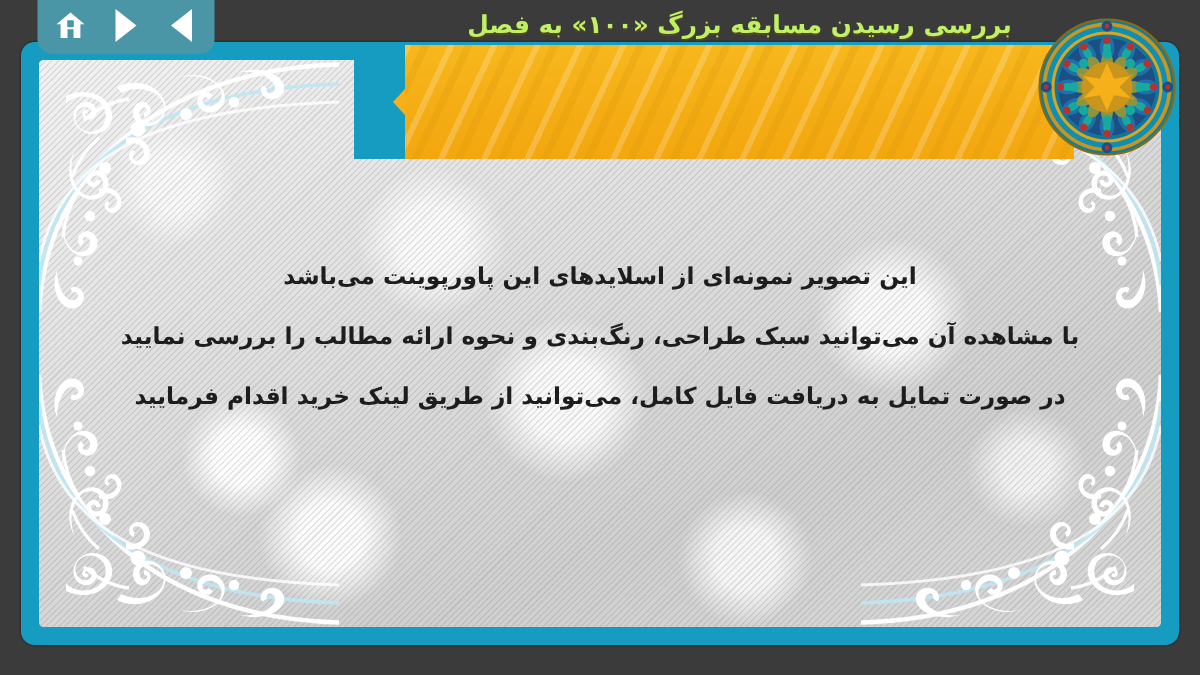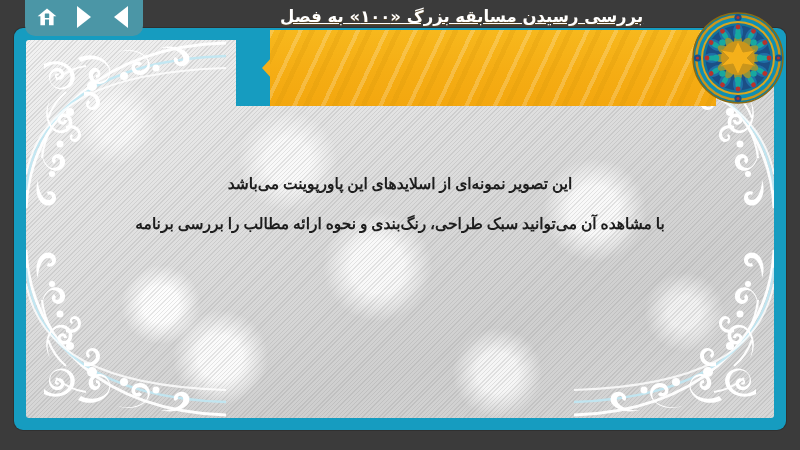--- a/index.html
+++ b/index.html
@@ -95,51 +95,49 @@
     background:
       repeating-linear-gradient(115deg,
         rgba(255,255,255,.20) 0 4px,
         rgba(255,255,255,0) 4px 10px,
         rgba(214,150,10,.25) 10px 15px,
         rgba(255,255,255,0) 15px 26px),
       linear-gradient(180deg,#f7b81d 0%,#f5ad14 55%,#f3a70f 100%);
   }
   .title-text{
     position:absolute;left:236px;top:2px;width:470px;
-    text-align:left;
-    color:#ffffff;
+    text-align:center;
+    color:#bef264;
     font-size:16.5px;
     font-weight:bold;
     line-height:29px;
     letter-spacing:0;
     text-shadow:0 1px 1px rgba(150,95,0,.35);
     direction:rtl;
     z-index:34;
     padding-left:44px;
     box-sizing:border-box;
-    text-decoration:underline;
   }
   .title-text div{white-space:nowrap;}
 
   
   .medallion{
     position:absolute;left:692px;top:12px;width:92px;height:92px;z-index:36;
   }
   .medallion svg{display:block;}
 
   
   .body-text{
     position:absolute;left:40px;top:136px;width:692px;
     direction:rtl;text-align:center;
     color:#1d1d1d;
     font-size:15.5px;
     font-weight:bold;
     line-height:40px;
     z-index:25;
-    font-family:Liberation Serif, serif;
   }
   .body-text div{white-space:nowrap;}
 </style>
 </head>
 <body>
 
 <div id="stage">
 
   <div class="outer-frame"></div>
 
@@ -274,21 +272,22 @@
         <g fill="none" stroke="#ffffff" stroke-width="2.2" opacity=".95">
           <path d="M30,40 q14,-12 30,-14"></path>
             <path d="M22,78 q6,-16 18,-26"></path>
             <path d="M16,118 q2,-18 10,-30"></path>
         </g>
       </svg>
     </div>
 
     <div class="body-text">
       <div>این تصویر نمونه‌ای از اسلایدهای این پاورپوینت می‌باشد</div>
-      <div>با مشاهده آن می‌توانید سبک طراحی، رنگ‌بندی و نحوه ارائه مطالب را بررسی برنامه</div>
+      <div>با مشاهده آن می‌توانید سبک طراحی، رنگ‌بندی و نحوه ارائه مطالب را بررسی نمایید</div>
+      <div>در صورت تمایل به دریافت فایل کامل، می‌توانید از طریق لینک خرید اقدام فرمایید</div>
     </div>
   </div>
 
   <div class="banner-wrap">
     <div class="banner-tab"></div>
     <div class="banner-body"></div>
   </div>
 
   <div class="title-text">
     <div>بررسی رسیدن مسابقه بزرگ «۱۰۰» به فصل</div>

